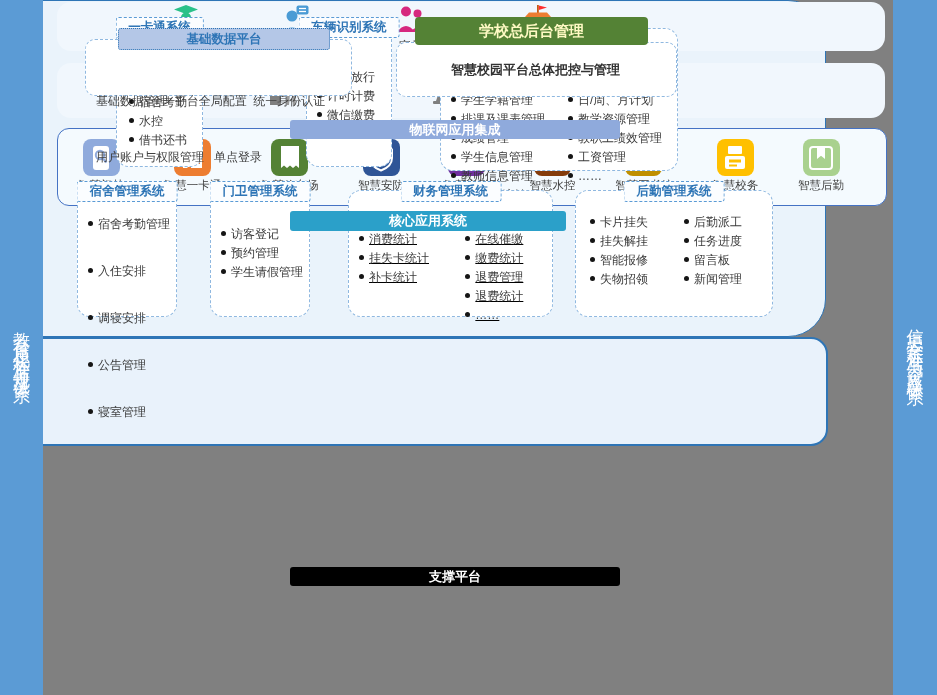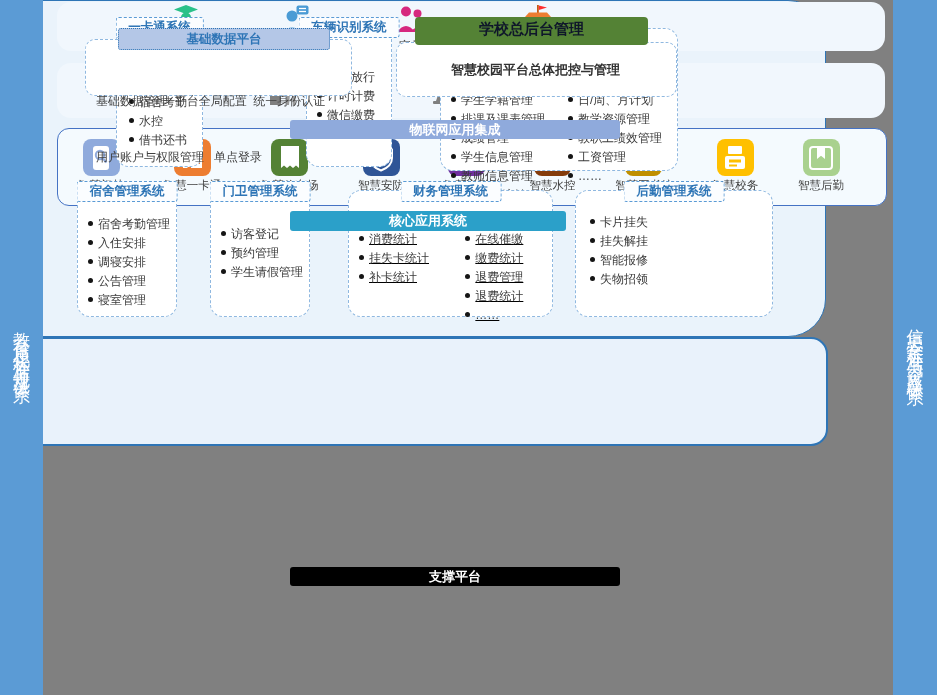--- a/index.html
+++ b/index.html
@@ -53,36 +53,36 @@
   #sys-onecard{left:116px;top:26px;width:85px;height:139px;}
   #sys-onecard .blist{padding:28px 0 0 12px;}
   #sys-library{left:213px;top:26px;width:83px;height:139px;}
   #sys-library .blist{height:100%;justify-content:center;padding-left:12px;box-sizing:border-box;}
   #sys-vehicle{left:306px;top:26px;width:84px;height:139px;}
   #sys-vehicle .blist{height:100%;justify-content:center;padding-left:10px;box-sizing:border-box;}
   #sys-edu{left:440px;top:28px;width:236px;height:141px;}
   #sys-edu .cols{padding:24px 4px 0 10px;gap:2px;}
   #sys-edu .col1{width:118px;} #sys-edu .col2{width:108px;}
   #sys-dorm{left:77px;top:190px;width:98px;height:125px;}
-  #sys-dorm .blist{padding:24px 0 0 10px;}
+  #sys-dorm .blist{padding:24px 0 0 10px;gap:28px;}
   #sys-gate{left:210px;top:190px;width:98px;height:125px;}
   #sys-gate .blist{height:100%;justify-content:center;padding-left:10px;box-sizing:border-box;}
   #sys-fin{left:348px;top:190px;width:203px;height:125px;text-decoration:underline;}
   #sys-fin .cols{padding:20px 4px 0 10px;gap:4px;}
   #sys-fin .col1{width:104px;} #sys-fin .col2{width:84px;}
   #sys-logi{left:575px;top:190px;width:196px;height:125px;}
   #sys-logi .cols{padding:22px 4px 0 14px;gap:18px;}
   #sys-logi .col1{width:76px;} #sys-logi .col2{width:80px;}
 
   
   .base-box{position:absolute;left:85px;top:39px;width:265px;height:55px;background:#fff;border:1.5px dashed #8FB8E0;border-radius:10px;}
   .base-pill{position:absolute;left:118px;top:28px;width:210px;height:20px;background:#B4C7E7;border:1px dotted #2E75B6;border-radius:3px;color:#2E75B6;font-weight:bold;font-size:12.5px;text-align:center;line-height:20px;z-index:2;}
   .base-text{position:absolute;left:96px;top:55px;font-size:12px;color:#404040;line-height:1.55;white-space:pre-wrap;}
   .admin-box{position:absolute;left:396px;top:42px;width:279px;height:53px;background:#fff;border:1.5px dashed #8FB8E0;border-radius:10px;}
-  .admin-pill{position:absolute;left:415px;top:17px;width:233px;height:28px;background:#548235;border-radius:4px;color:#0f172a;font-weight:bold;font-size:15px;text-align:center;line-height:28px;z-index:2;font-family:Liberation Mono, monospace;}
+  .admin-pill{position:absolute;left:415px;top:17px;width:233px;height:28px;background:#548235;border-radius:4px;color:#fef9c3;font-weight:bold;font-size:15px;text-align:center;line-height:28px;z-index:2;}
   .admin-text{position:absolute;left:396px;top:61px;width:279px;text-align:center;font-size:13px;font-weight:bold;color:#333;}
 </style>
 </head>
 <body>
 
 <div class="stage">
 
   <div class="side left">
     <span class="vtext">教育信息化标准与规范体系</span>
   </div>
@@ -504,20 +504,38 @@
             </div>
             <div class="bullet-item">
               <span class="dot"></span>
               <span>智能报修</span>
             </div>
             <div class="bullet-item">
               <span class="dot"></span>
               <span>失物招领</span>
             </div>
           </div>
+        <div class="blist col2">
+            <div class="bullet-item">
+              <span class="dot"></span>
+              <span>后勤派工</span>
+            </div>
+            <div class="bullet-item">
+              <span class="dot"></span>
+              <span>任务进度</span>
+            </div>
+            <div class="bullet-item">
+              <span class="dot"></span>
+              <span>留言板</span>
+            </div>
+            <div class="bullet-item">
+              <span class="dot"></span>
+              <span>新闻管理</span>
+            </div>
+          </div>
       </div>
     </div>
   </div>
 
   <div class="header-pill" id="support-header">支撑平台</div>
   <div class="support-panel">
     <div class="base-pill">基础数据平台</div>
     <div class="base-box"></div>
     <div class="base-text">
       <div>基础数据管理  平台全局配置  统一身份认证</div>

